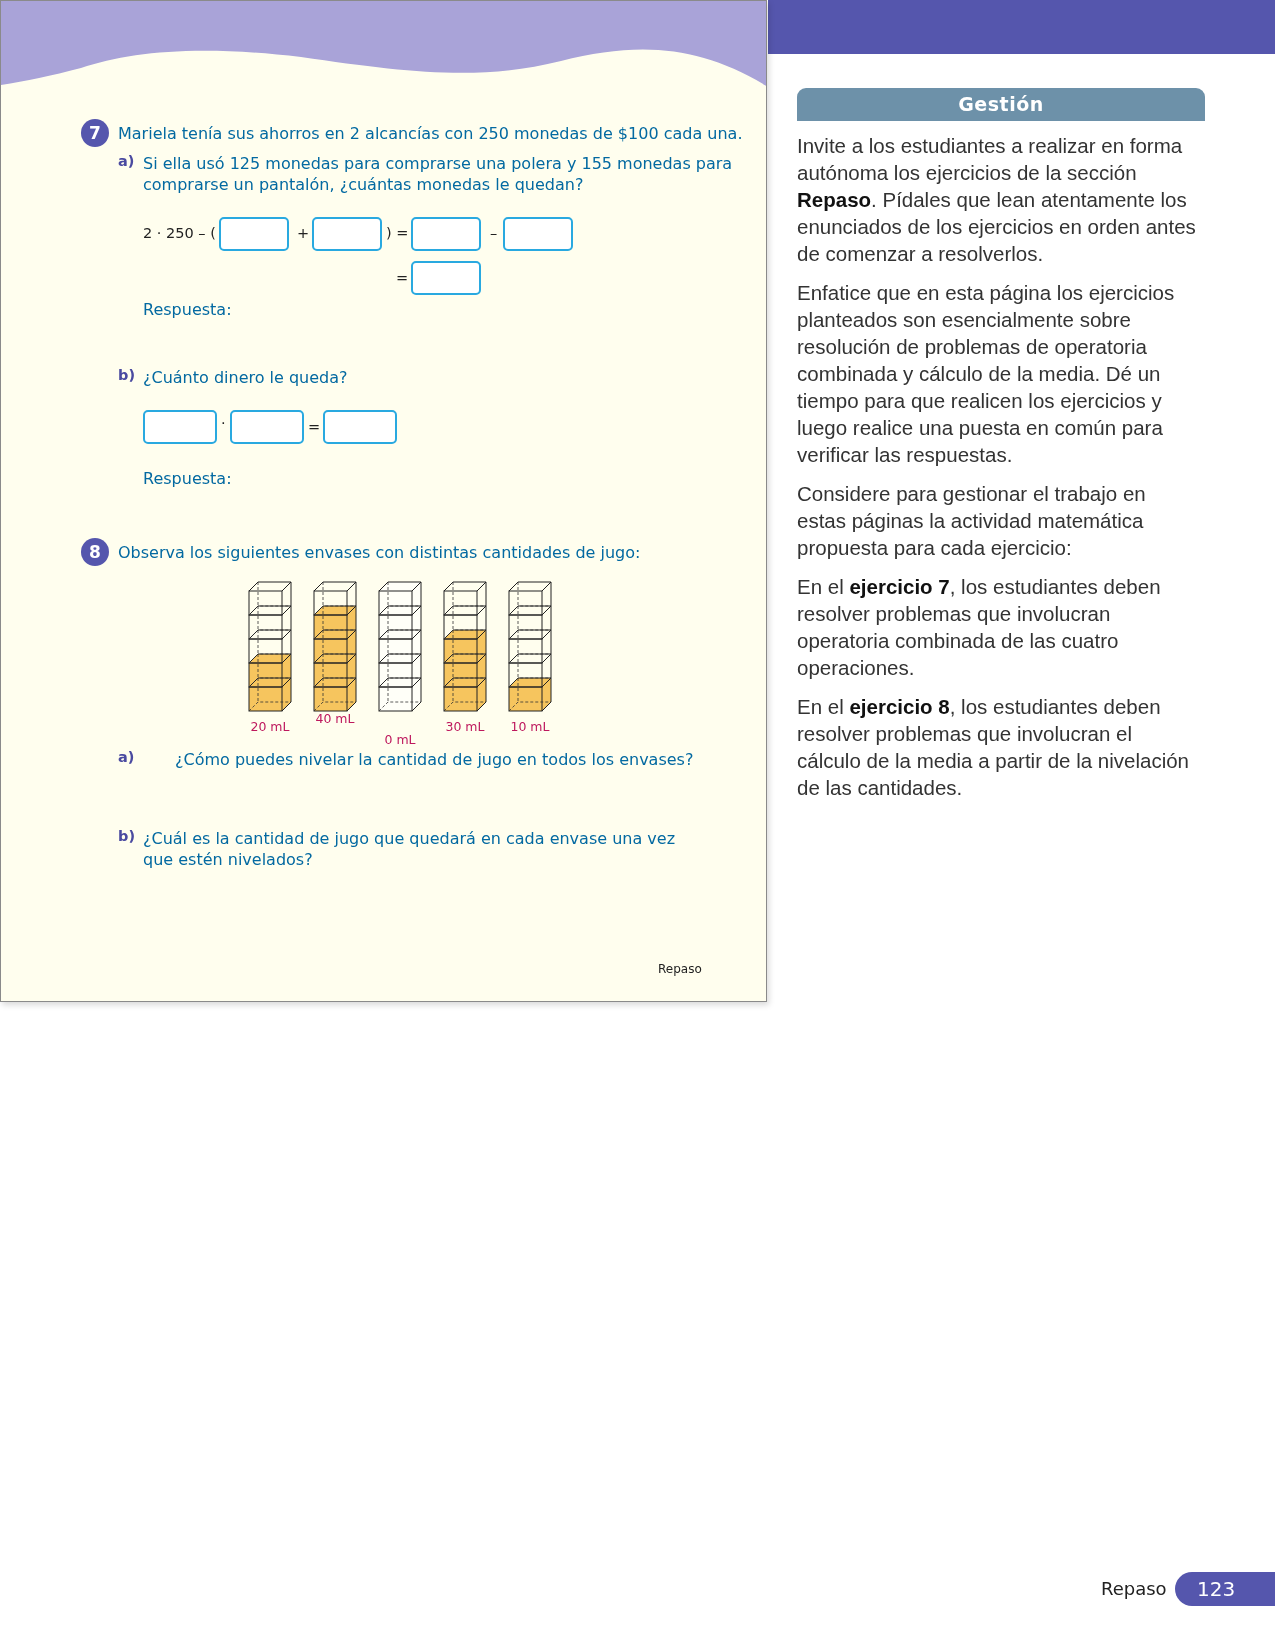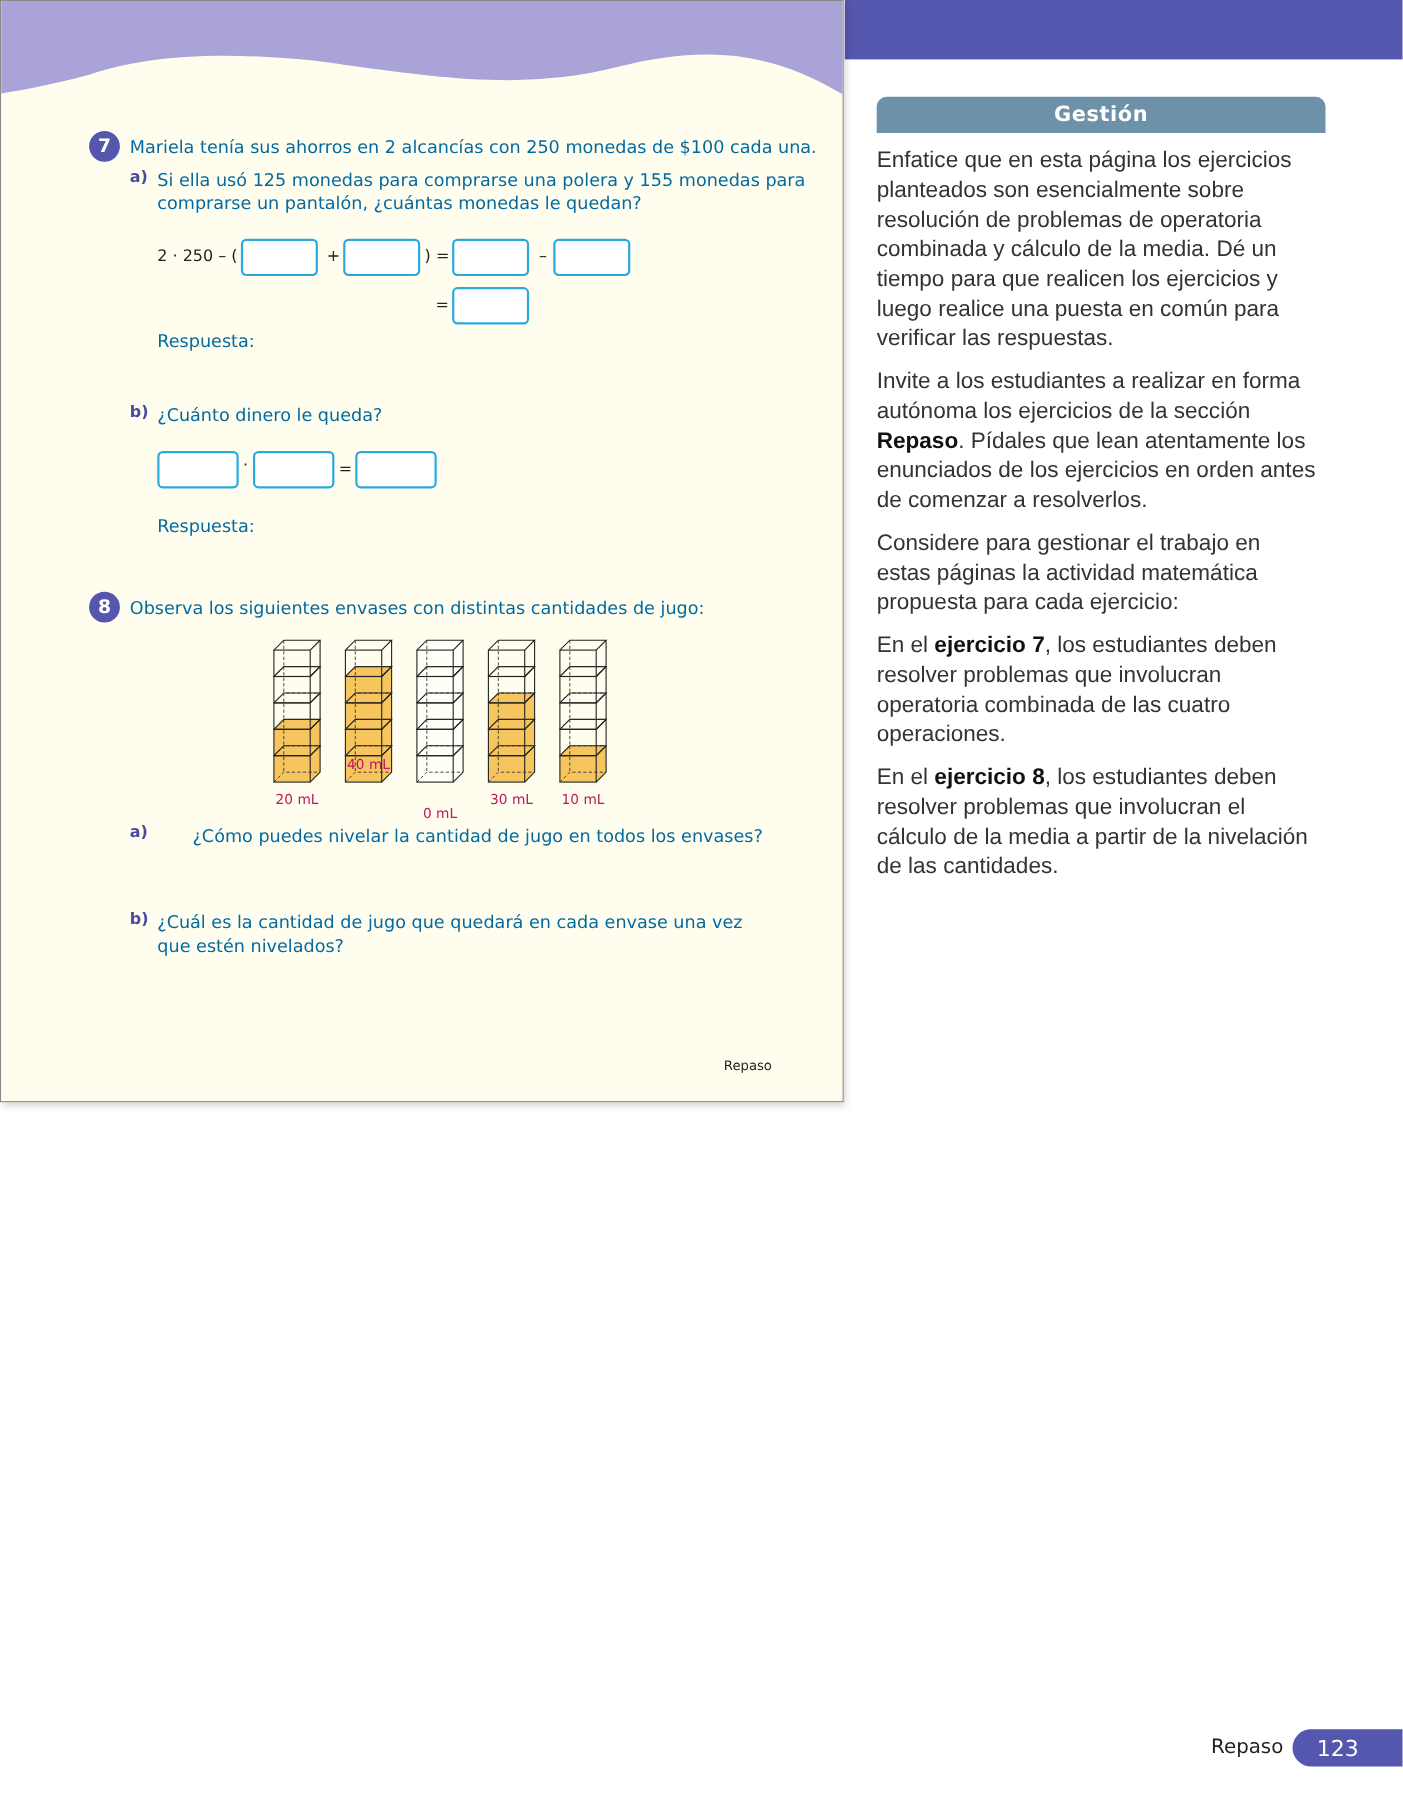--- a/index.html
+++ b/index.html
@@ -226,39 +226,39 @@
         <rect x="268" y="20" width="33" height="24" fill="none" stroke="#222" stroke-width="1"></rect>
         <polyline points="268,20 277,11 310,11 301,20" fill="none" stroke="#222" stroke-width="1"></polyline>
         <line x1="310" y1="11" x2="310" y2="35" stroke="#222" stroke-width="1"></line>
         <line x1="301" y1="44" x2="310" y2="35" stroke="#222" stroke-width="1"></line>
         <line x1="277" y1="11" x2="277" y2="35" stroke="#333" stroke-dasharray="3,2" stroke-width="0.8"></line>
         <polyline points="268,44 277,35 310,35" fill="none" stroke="#333" stroke-dasharray="3,2" stroke-width="0.8"></polyline>
       </g>
     </svg>
   <div id="caps">
       <div class="cap" style="left: 239px; top: 718px;">20 mL</div>
-      <div class="cap" style="left: 304px; top: 686px; text-align: center;">40 mL</div>
+      <div class="cap" style="left: 304px; top: 710px; text-align: center;">40 mL</div>
       <div class="cap" style="left: 369px; top: 718px; margin-top: 13px;">0 mL</div>
       <div class="cap" style="left: 434px; top: 718px;">30 mL</div>
       <div class="cap" style="left: 499px; top: 718px;">10 mL</div>
     </div>
 
   <div class="lbl" style="left:117px;top:748px;">a)</div>
   <div class="txt" style="left:142px;top:748px;margin-left:32px;">¿Cómo puedes nivelar la cantidad de jugo en todos los envases?</div>
   <div class="lbl" style="left:117px;top:827px;">b)</div>
   <div class="txt" style="left:142px;top:827px;">¿Cuál es la cantidad de jugo que quedará en cada envase una vez</div>
   <div class="txt" style="left:142px;top:848px;">que estén nivelados?</div>
 
   <div class="footer-left-label">Repaso</div>
   <div class="footer-left-num">105</div>
 </div>
 
 <div class="gestion">Gestión</div>
 <div class="right-text" style="top:132px;">
+  <p><span>Invite a los estudiantes a realizar en forma autónoma los ejercicios de la sección </span><b>Repaso</b><span>. Pídales que lean atentamente los enunciados de los ejercicios en orden antes de comenzar a resolverlos.</span></p>
   <p>Enfatice que en esta página los ejercicios planteados son esencialmente sobre resolución de problemas de operatoria combinada y cálculo de la media. Dé un tiempo para que realicen los ejercicios y luego realice una puesta en común para verificar las respuestas.</p>
-  <p><span>Invite a los estudiantes a realizar en forma autónoma los ejercicios de la sección </span><b>Repaso</b><span>. Pídales que lean atentamente los enunciados de los ejercicios en orden antes de comenzar a resolverlos.</span></p>
   <p>Considere para gestionar el trabajo en estas páginas la actividad matemática propuesta para cada ejercicio:</p>
   <p><span>En el </span><b>ejercicio 7</b><span>, los estudiantes deben resolver problemas que involucran operatoria combinada de las cuatro operaciones.</span></p>
   <p><span>En el </span><b>ejercicio 8</b><span>, los estudiantes deben resolver problemas que involucran el cálculo de la media a partir de la nivelación de las cantidades.</span></p>
 </div>
 
 <div class="footer-right-label">Repaso</div>
 <div class="footer-right-num">123</div>
 
 </body></html>

